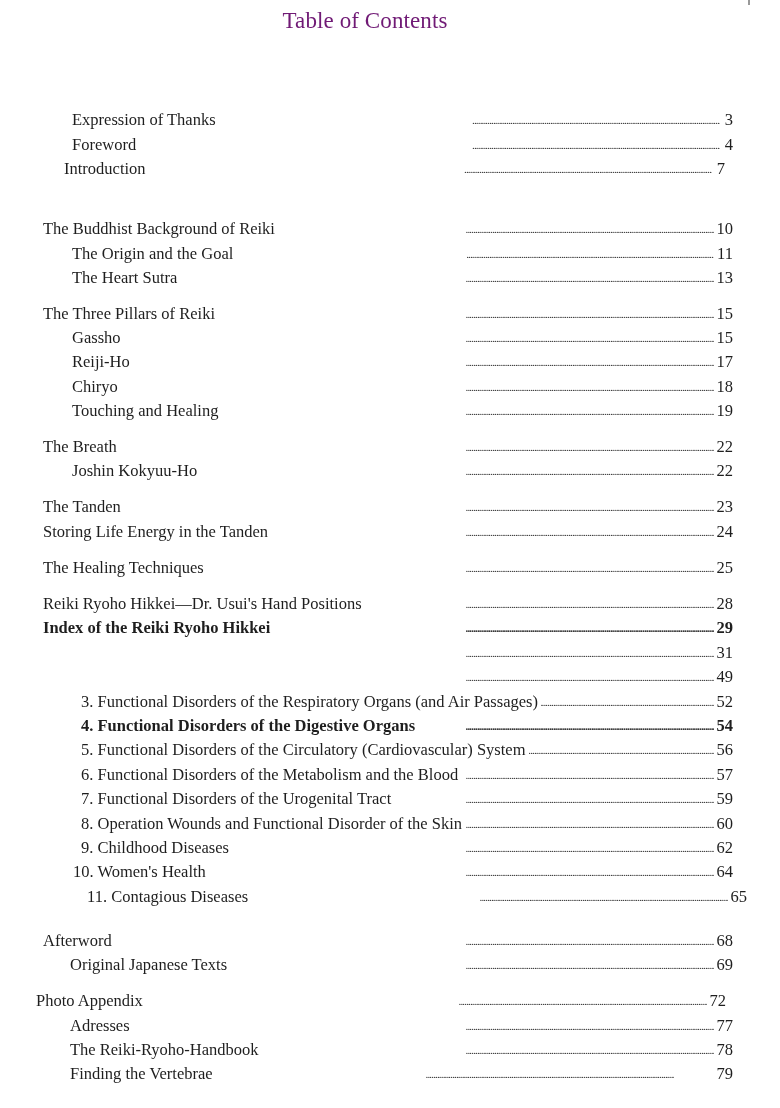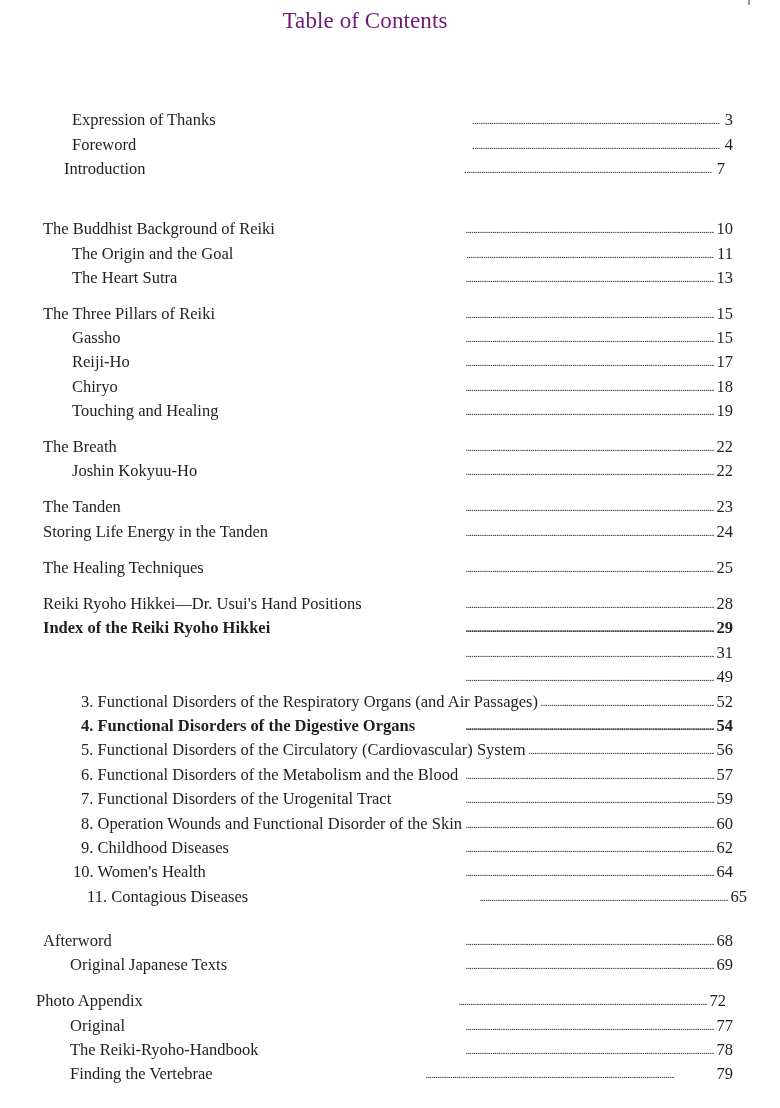--- a/index.html
+++ b/index.html
@@ -243,21 +243,21 @@
     <span class="leader"></span>
     <span class="page">69</span>
   </div>
 
   <div class="row" style="top:987px;left:36px;width:690px;">
     <span class="label">Photo Appendix</span>
     <span class="leader"></span>
     <span class="page">72</span>
   </div>
   <div class="row" style="top:1012px;left:70px;width:663px;">
-    <span class="label">Original</span>
+    <span class="label">Adresses</span>
     <span class="leader"></span>
     <span class="page">77</span>
   </div>
   <div class="row" style="top:1036px;left:70px;width:663px;">
     <span class="label">The Reiki-Ryoho-Handbook</span>
     <span class="leader"></span>
     <span class="page">78</span>
   </div>
   <div class="row" style="top:1060px;left:70px;width:663px;gap:40px;">
     <span class="label">Finding the Vertebrae</span>

